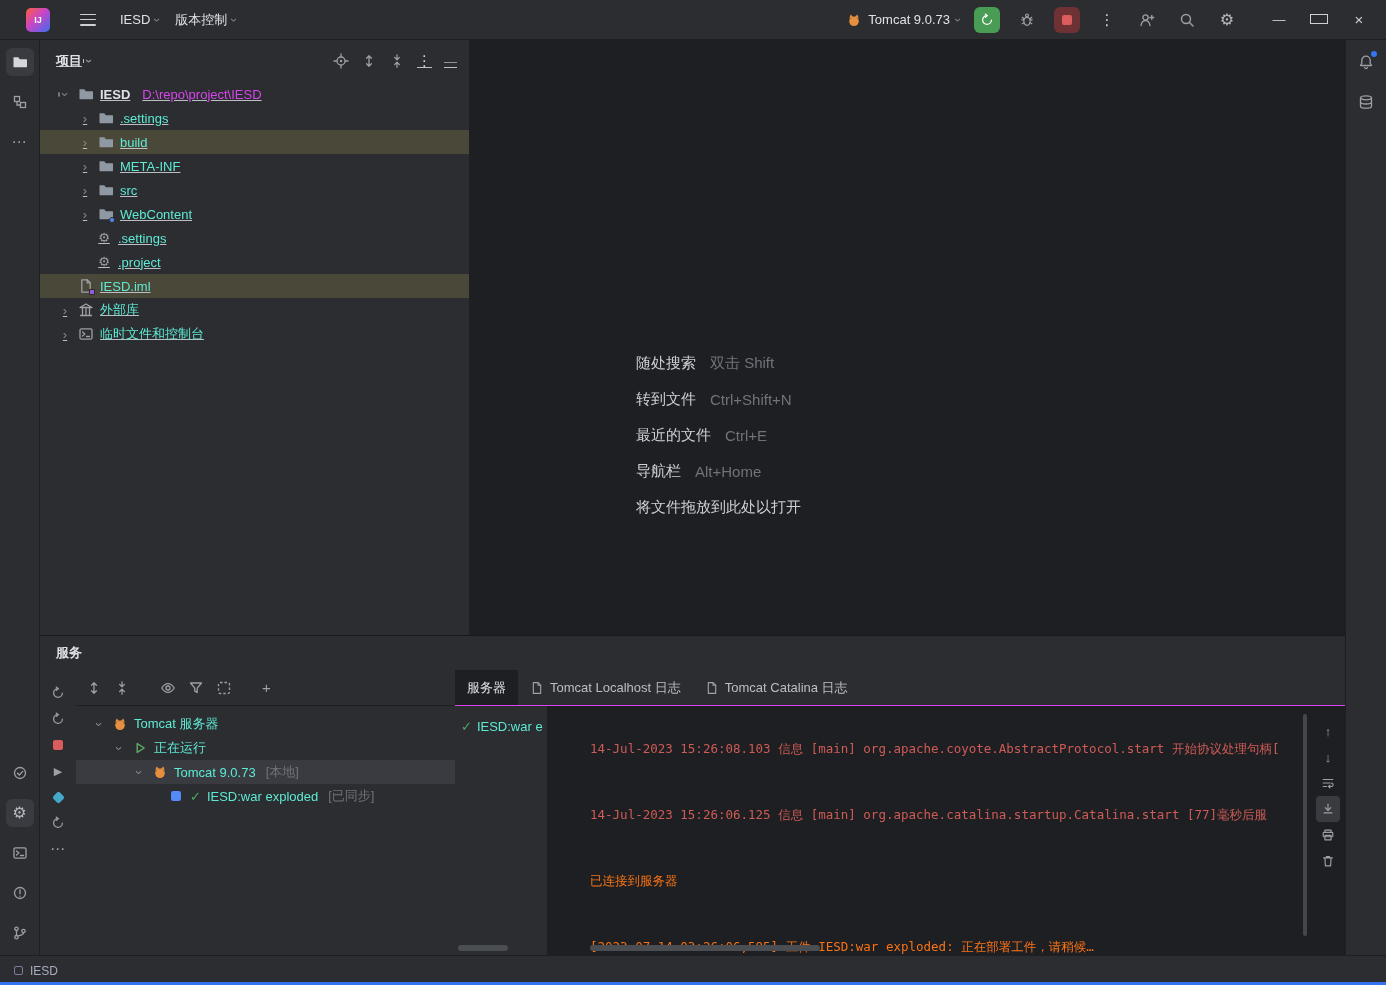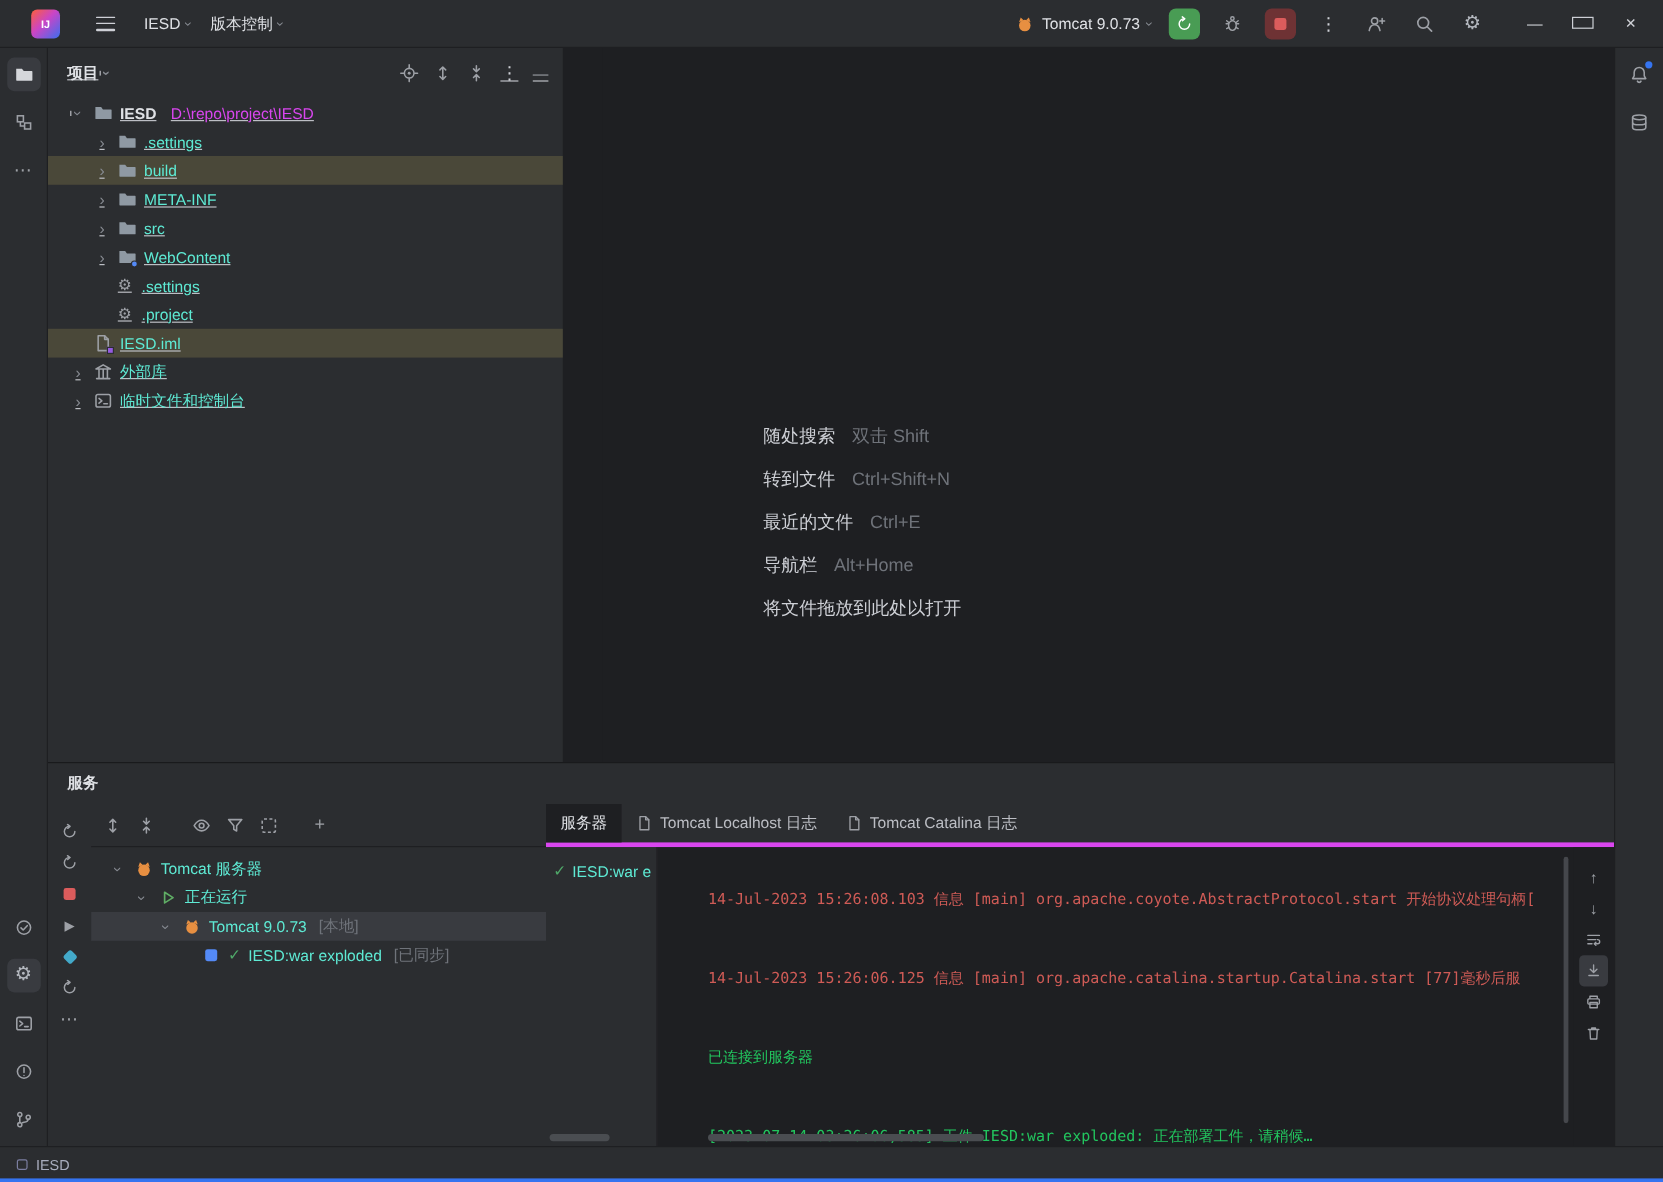--- a/index.html
+++ b/index.html
@@ -85,35 +85,35 @@
     color:#DFE1E5; font-weight:600; flex:none; }
   .sv-body { flex:1; display:flex; min-height:0; }
   .vtools { width:36px; flex:none; display:flex; flex-direction:column; align-items:center; padding-top:10px; }
   .vtools .vt { width:26px; height:26px; display:flex; align-items:center; justify-content:center; color:#9DA0A6; }
   .sv-left { width:379px; flex:none; display:flex; flex-direction:column; }
   .sv-toolbar { height:36px; flex:none; display:flex; align-items:center; gap:12px; padding-left:10px;
     border-bottom:1px solid #1E1F22; color:#9DA0A6; }
   .sv-toolbar .gap { width:6px; }
   .sv-tree { flex:1; padding-top:6px; }
   .sv-right { flex:1; display:flex; flex-direction:column; min-width:0; }
-  .tabrow { height:36px; flex:none; display:flex; align-items:stretch; border-bottom:4px solid #d946ef; }
+  .tabrow { height:36px; flex:none; display:flex; align-items:stretch; border-bottom:1px solid #d946ef; }
   .tab { display:flex; align-items:center; gap:6px; padding:0 12px; color:#BCBEC4; }
   .tab.seltab { background:#1E1F22; color:#DFE1E5; }
   .sv-content { flex:1; display:flex; min-height:0; }
   .deploy { width:93px; flex:none; background:#2B2D30; border-right:1px solid #1E1F22; position:relative;
     padding-top:8px; overflow:hidden; }
   .dep-row { height:24px; display:flex; align-items:center; gap:5px; padding-left:6px; white-space:nowrap; }
   .check { color:#4FA869; font-weight:bold; font-size:13px; flex:none; }
   .dep-hscroll { position:absolute; bottom:4px; left:3px; width:50px; height:6px; border-radius:3px; background:#4A4D51; }
 
   
   .console { flex:1; background:#1E1F22; position:relative; overflow:hidden; min-width:0; }
   .con-lines { margin:-12px 0 0 42px; white-space:pre; font-family:"DejaVu Sans Mono","Liberation Mono",monospace;
     font-size:12.5px; line-height:22px; overflow:hidden; }
-  .ln { color:#22c55e; }
+  .ln { color:#f97316; }
   .ln.err { color:#CF5B56; }
   .con-gutter { position:absolute; right:0; top:0; bottom:0; width:34px; display:flex; flex-direction:column;
     align-items:center; padding-top:12px; background:#1E1F22; }
   .cg { width:24px; height:26px; display:flex; align-items:center; justify-content:center; color:#9DA0A6; font-size:13px; }
   .cg.active { background:#393B40; border-radius:4px; }
   .con-vscroll { position:absolute; right:38px; top:8px; width:4px; height:222px; border-radius:2px; background:#45474C; }
   .con-hscroll { position:absolute; left:42px; bottom:4px; width:230px; height:6px; border-radius:3px; background:#4A4D51; }
 
   
   .srow { height:24px; display:flex; align-items:center; gap:6px; white-space:nowrap; padding-right:8px; }

